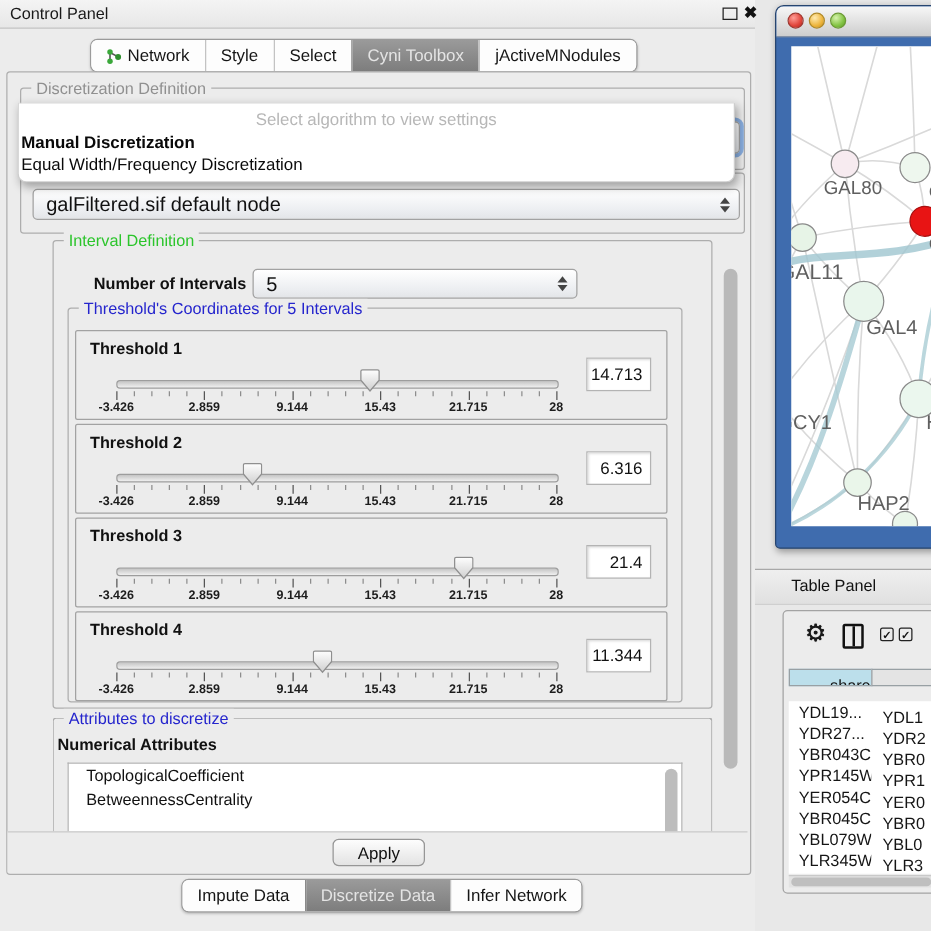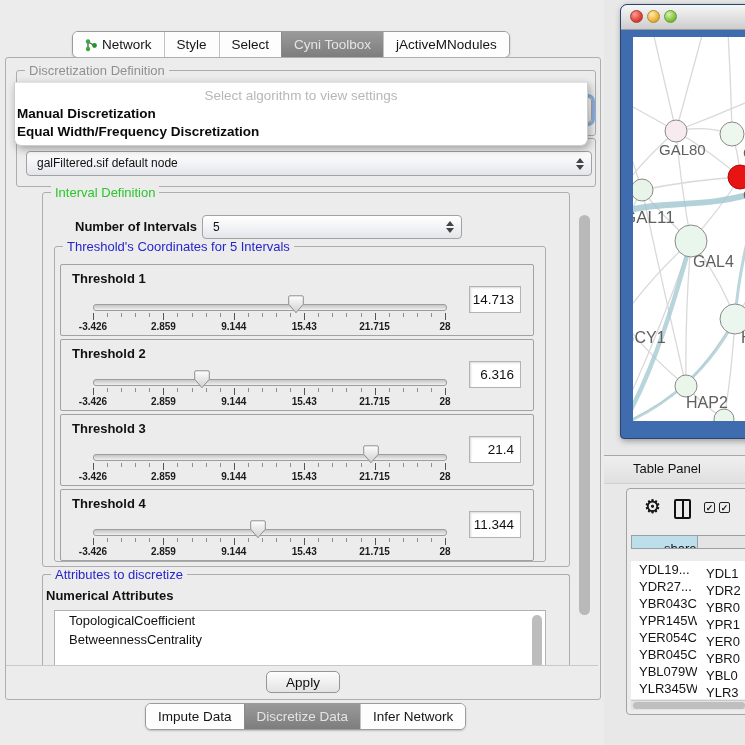--- a/index.html
+++ b/index.html
@@ -26,21 +26,21 @@
   #content{position:absolute;left:5px;top:57px;width:594px;height:641px;
            border:1px solid #aeaeae;border-radius:3px;background:#ececec;}
 
   .group{position:absolute;border:1px solid #adadad;border-radius:3px;}
   .gtitle{position:absolute;top:-8px;left:8px;background:#ececec;padding:0 4px;font-size:13px;white-space:nowrap;}
 
   #algo-group{left:16px;top:70px;width:578px;height:64px;}
   #algo-title{color:#909090;}
   .combo{position:absolute;background:linear-gradient(#ffffff,#eceef1 70%,#e3e5e8);
          border:1px solid #a2a2a2;border-radius:4px;box-sizing:border-box;}
-  .cval{position:absolute;left:10px;top:4px;font-size:12px;color:#111;}
+  .cval{position:absolute;left:10px;top:4px;font-size:16px;color:#111;}
   .spin{position:absolute;right:7px;top:50%;transform:translateY(-50%);display:flex;flex-direction:column;gap:2px;}
   .spin i{display:block;width:0;height:0;border-left:4px solid transparent;border-right:4px solid transparent;}
   .spin .up{border-bottom:5px solid #444;}
   .spin .dn{border-top:5px solid #444;}
   #algo-combo{left:26px;top:97px;width:566px;height:26px;z-index:5;
               box-shadow:0 0 0 3px rgba(104,154,219,.75);}
 
   #algo-popup{position:absolute;left:14px;top:82px;width:572px;height:62px;background:#fff;
               border:1px solid #cdcdcd;border-top:1px solid #e2e2e2;border-radius:0 0 7px 7px;
               box-shadow:2px 3px 8px rgba(0,0,0,.32);z-index:10;}
@@ -122,20 +122,25 @@
   #hscroll{position:absolute;left:4px;top:211px;width:128px;height:9px;background:#e2e2e2;border-top:1px solid #c9c9c9;}
   #hscroll-thumb{position:absolute;left:2px;top:1px;width:112px;height:7px;background:#bfbfbf;border-radius:4px;}
 </style>
 </head>
 <body>
 
 <div id="app">
 
   <div id="left-panel">
 
+    <div id="titlebar">
+      <span id="panel-title">Control Panel</span>
+      <span id="float-btn"></span>
+      <span id="close-btn">✖</span>
+    </div>
 
     <div id="top-tabs" class="segctl">
         <div class="seg">
           <svg width="12" height="14">
             <line x1="3" y1="4" x2="3" y2="11" stroke="#555" stroke-width="1.3"></line>
             <line x1="3" y1="4" x2="9.5" y2="7.5" stroke="#555" stroke-width="1.3"></line>
             <circle cx="3" cy="3.5" r="2.2" fill="#3aa83a"></circle>
             <circle cx="3" cy="11" r="2.2" fill="#3aa83a"></circle>
             <circle cx="9.5" cy="7.5" r="2.4" fill="#2f8f2f"></circle>
           </svg>
@@ -162,21 +167,21 @@
     </div>
     <div id="algo-combo" class="combo">
       <span class="spin">
           <i class="up"></i>
           <i class="dn"></i>
         </span>
     </div>
     <div id="algo-popup">
       <div id="popup-placeholder">Select algorithm to view settings</div>
     <div class="popup-opt" style="top: 23px; font-weight: bold;">Manual Discretization</div>
-        <div class="popup-opt" style="top: 41px; font-weight: bold;">Equal Width/Frequency Discretization</div>
+        <div class="popup-opt" style="top: 41px; font-weight: normal;">Equal Width/Frequency Discretization</div>
       </div>
 
     <div id="td-group" class="group">
       <span class="gtitle">Table Data</span>
     </div>
     <div id="td-combo" class="combo">
       <span class="cval">galFiltered.sif default node</span>
       <span class="spin">
           <i class="up"></i>
           <i class="dn"></i>

